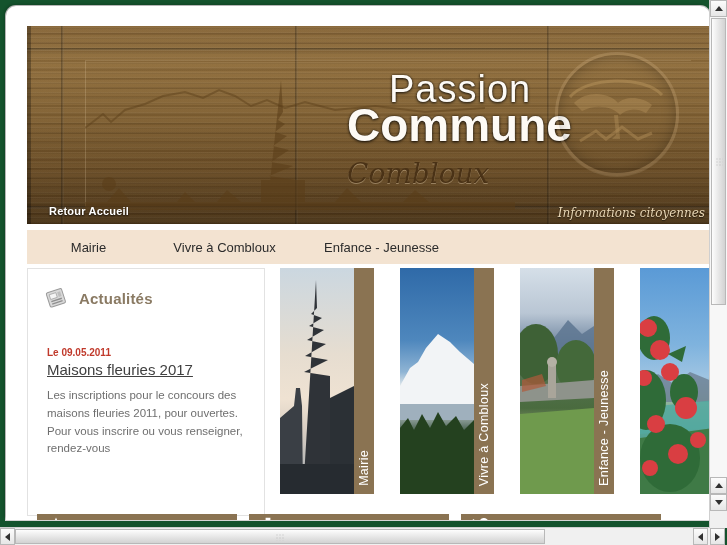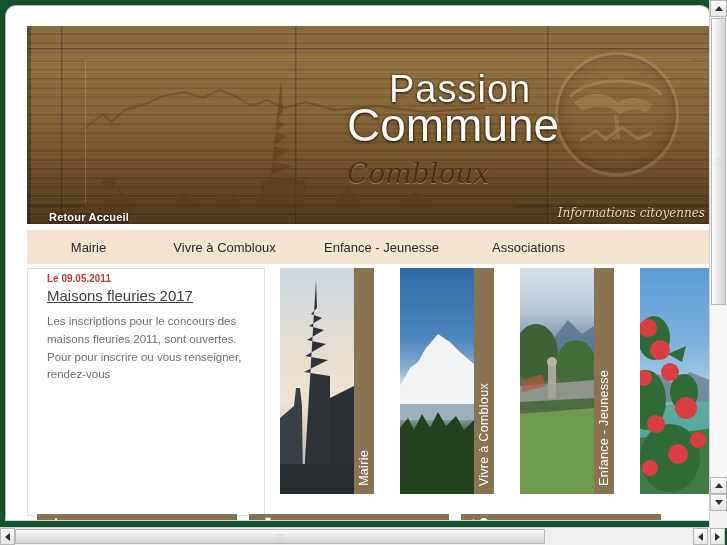--- a/index.html
+++ b/index.html
@@ -91,21 +91,21 @@
     position: absolute; left: 320px; top: 44px; width: 300px;
     color: #ffffff;
     text-shadow: 0 1px 3px rgba(0,0,0,.75), 0 0 2px rgba(0,0,0,.6);
     line-height: 1;
   }
   #logo-passion {
     font-size: 38px; letter-spacing: 1px; font-weight: 300;
     margin-left: 42px; color: #fdfaf5;
   }
   #logo-commune {
-    font-size: 46px; letter-spacing: 0px; font-weight: 400;
+    font-size: 46px; letter-spacing: 0px; font-weight: 700;
     margin-top: -6px; color: #fdfaf5;
   }
   #logo-sub {
     font-family: "DejaVu Serif", serif;
     font-style: italic; font-size: 28px; color: #4a3216;
     text-shadow: 0 1px 0 rgba(255,235,200,.35);
     margin-top: 12px; margin-right: 6px;
   }
 
   
@@ -114,21 +114,21 @@
     border-radius: 50%;
     border: 3px solid rgba(255,225,180,0.16);
     box-shadow: inset 0 0 14px rgba(0,0,0,.25), 0 1px 0 rgba(255,235,200,.10);
   }
   #medallion .glyph {
     position: absolute; left: 8px; top: 14px; width: 100px; height: 90px;
     opacity: .55;
   }
 
   #retour-accueil {
-    position: absolute; left: 22px; bottom: 1px;
+    position: absolute; left: 22px; bottom: 7px;
     color: #ffffff; font-size: 11px; font-weight: bold;
     letter-spacing: .2px;
     text-shadow: 0 1px 2px rgba(0,0,0,.85);
     cursor: pointer;
   }
   #info-citoyennes {
     position: absolute; right: 10px; bottom: 4px;
     font-family: "DejaVu Serif", serif;
     font-style: italic; font-size: 12px;
     color: #e8d6b4;
@@ -174,21 +174,21 @@
     padding: 16px 0 0 16px;
   }
   #news-icon {
     width: 26px; height: 26px; margin-right: 9px; flex: 0 0 auto;
   }
   #news-title {
     font-size: 15px; font-weight: bold; color: #8a7a63;
     letter-spacing: .2px;
   }
   #news-date {
-    margin: 4px 0 0 19px;
+    margin: 36px 0 0 19px;
     font-size: 10px; font-weight: bold; color: #c0392b;
   }
   #news-link {
     margin: 3px 0 0 19px;
     font-size: 15px; color: #404040;
     text-decoration: underline; cursor: pointer;
     display: inline-block;
   }
   #news-body {
     margin: 8px 19px 0 19px;
@@ -370,29 +370,40 @@
       </div>
 
       <div id="retour-accueil">Retour Accueil</div>
       <div id="info-citoyennes">Informations citoyennes</div>
     </div>
 
     <div id="nav">
       <div class="nav-item">Mairie</div>
       <div class="nav-item">Vivre à Combloux</div>
       <div class="nav-item">Enfance - Jeunesse</div>
-      <div class="nav-item">Associations</div>
     </div>
 
     <div id="content">
 
       <div id="news-panel">
+        <div id="news-header">
+          <svg id="news-icon" viewBox="0 0 26 26">
+            <g transform="rotate(-18 13 13)">
+              <rect x="4" y="5" width="16" height="15" rx="1.5" fill="#d9d9d9" stroke="#9a9a9a" stroke-width="1"></rect>
+              <rect x="6.5" y="7.5" width="7" height="5" fill="#f4f4f4" stroke="#a8a8a8" stroke-width=".8"></rect>
+              <rect x="6.5" y="14" width="11" height="1.4" fill="#8f8f8f"></rect>
+              <rect x="6.5" y="16.6" width="11" height="1.4" fill="#8f8f8f"></rect>
+              <rect x="15" y="7.5" width="3" height="5" fill="#bdbdbd"></rect>
+            </g>
+          </svg>
+          <div id="news-title">Actualités</div>
+        </div>
         <div id="news-date">Le 09.05.2011</div>
         <div><a id="news-link">Maisons fleuries 2017</a></div>
-        <div id="news-body">Les inscriptions pour le concours des maisons fleuries 2011, sont ouvertes. Pour pour inscrire ou vous renseigner, rendez-vous</div>
+        <div id="news-body">Les inscriptions pour le concours des maisons fleuries 2011, pour ouvertes. Pour vous inscrire ou vous renseigner, rendez-vous</div>
       </div>
 
       <div class="photo-card" id="photo-1">
         <div class="img">
           <div class="sky-church"></div>
           <svg viewBox="0 0 74 226" preserveAspectRatio="none" style="position:absolute;left:0;top:0;width:74px;height:226px">
             <path d="M36 12 L37 40 L31 46 L42 50 L29 58 L44 62 L27 72 L46 76 L25 88 L48 92 L24 104 L50 108 L50 226 L23 226 Z" fill="#2f3338"></path>
             <path d="M0 150 L14 138 L16 120 L20 120 L22 138 L23 226 L0 226 Z" fill="#3a3f45"></path>
             <path d="M50 130 L74 118 L74 226 L50 226 Z" fill="#2b3035"></path>
             <rect x="0" y="196" width="74" height="30" fill="#262b30"></rect>

